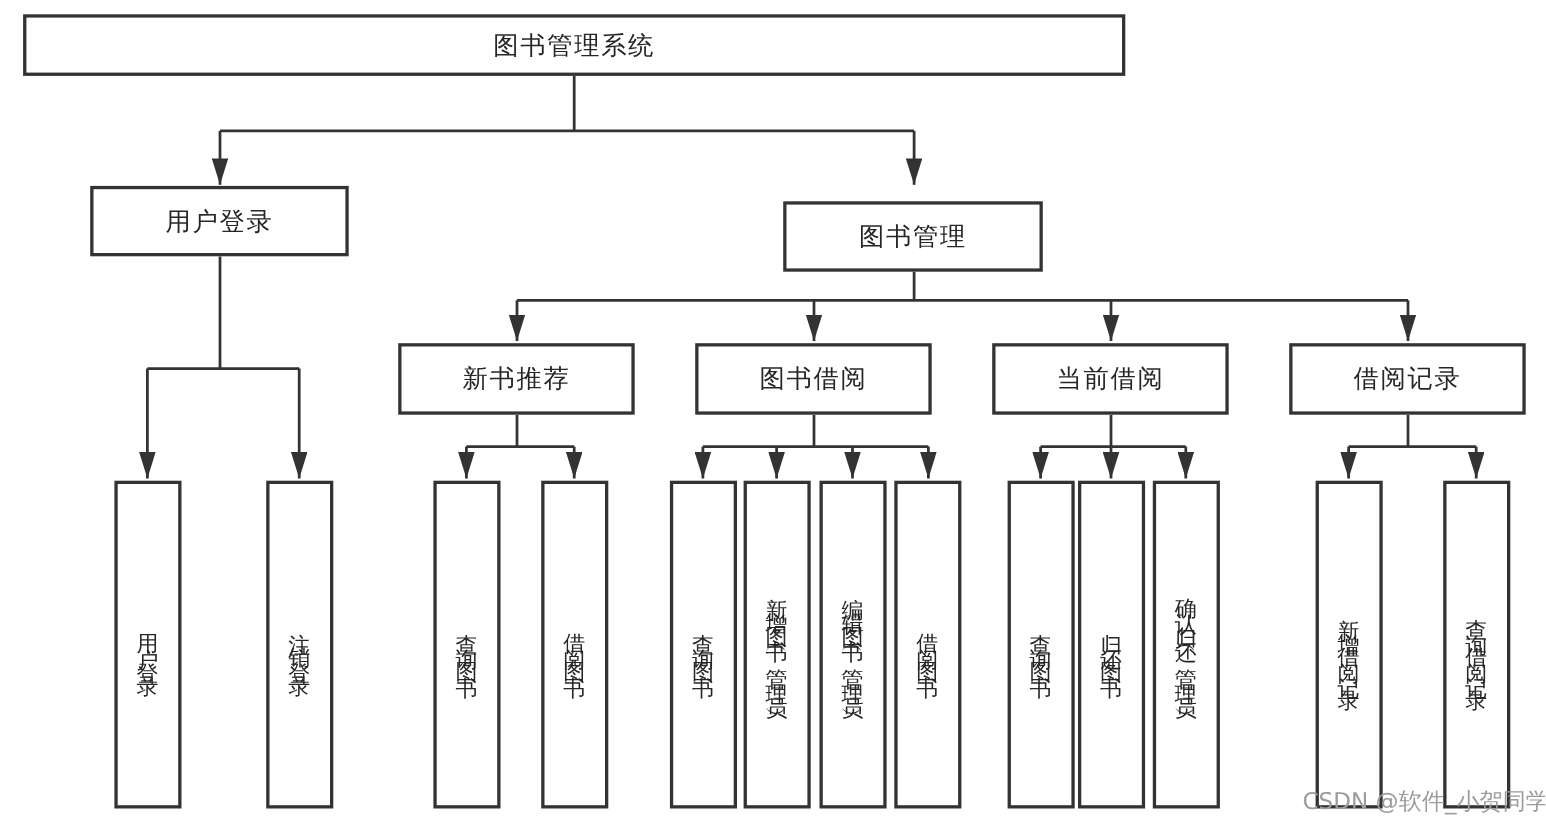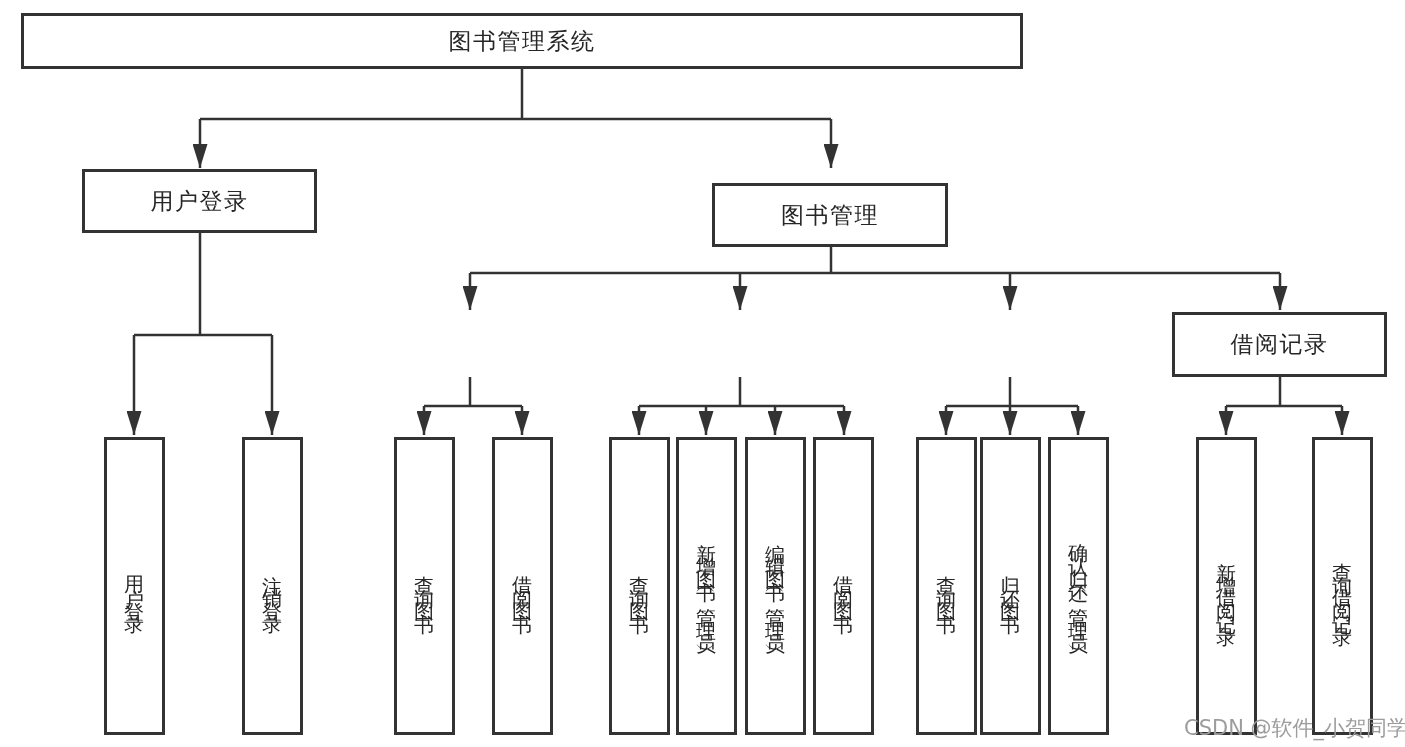--- a/index.html
+++ b/index.html
@@ -126,20 +126,29 @@
     <span>图书管理系统</span>
   </div>
 
   <div class="hbox" style="left:82px; top:169px; width:235px; height:64px;">
     <span>用户登录</span>
   </div>
   <div class="hbox" style="left:712px; top:169px; width:236px; height:64px;margin-top:14px;">
     <span>图书管理</span>
   </div>
 
+  <div class="hbox" style="left:362px; top:312px; width:215px; height:65px;">
+    <span>新书推荐</span>
+  </div>
+  <div class="hbox" style="left:632px; top:312px; width:215px; height:65px;">
+    <span>图书借阅</span>
+  </div>
+  <div class="hbox" style="left:902px; top:312px; width:215px; height:65px;">
+    <span>当前借阅</span>
+  </div>
   <div class="hbox" style="left:1172px; top:312px; width:215px; height:65px;">
     <span>借阅记录</span>
   </div>
 
   <div class="vbox" style="left:104px; top:437px; width:61px; height:298px;">
     <span>用户登录</span>
   </div>
   <div class="vbox" style="left:242px; top:437px; width:61px; height:298px;">
     <span>注销登录</span>
   </div>

